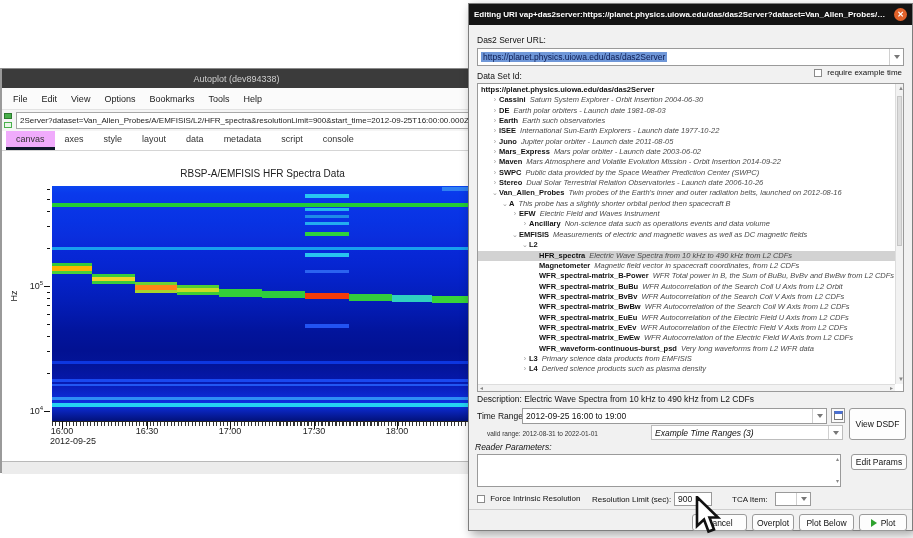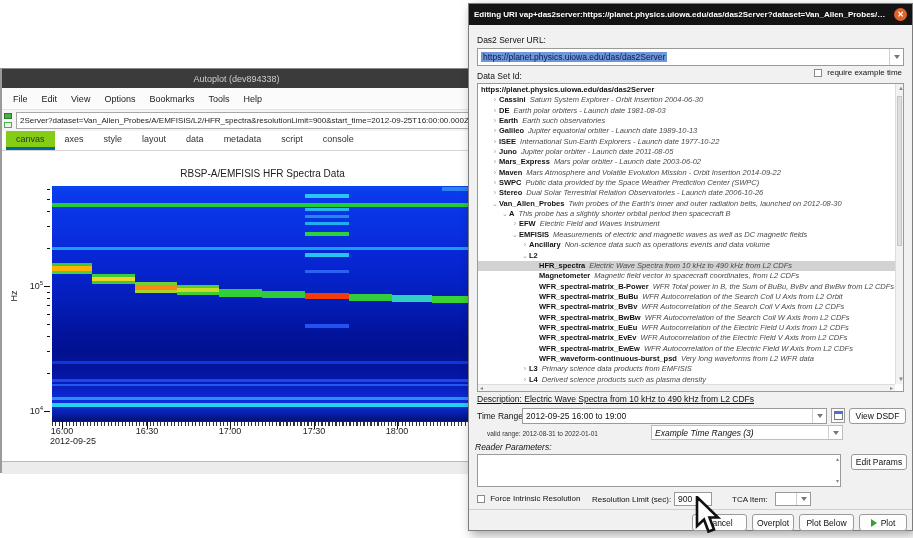--- a/index.html
+++ b/index.html
@@ -11,21 +11,21 @@
   .menubar { height:22px; background:#fbfbfb; border-bottom:1px solid #e3e3e3; display:flex; align-items:center; padding-left:4px; }
   .menu-item { font-size:9px; color:#222; padding:0 7px; cursor:default; }
   .addr { height:21px; display:flex; align-items:center; padding:0 0 0 2px; background:#f5f5f5; }
   .uri-icon { width:9px; height:15px; margin-right:3px; display:flex; flex-direction:column; justify-content:space-between; }
   .uri-icon i { display:block; width:8px; height:6px; }
   .uri-icon i.a { background:#49b04b; border:1px solid #2c7a2e; }
   .uri-icon i.b { background:#e8f5e8; border:1px solid #49b04b; }
   .addr-field { flex:1; height:17px; background:#fff; border:1px solid #a8a8a8; font-size:8px; color:#222; line-height:15px; padding-left:3px; white-space:nowrap; overflow:hidden; }
   .tabs { height:20px; background:#fff; border-bottom:1px solid #d5d5d5; display:flex; align-items:flex-end; padding-left:4px; }
   .tab { font-size:9px; color:#333; padding:3px 10px 3px 10px; border-bottom:3px solid transparent; }
-  .tab.active { border-bottom:3px solid #0369a1; background:#84cc16; }
+  .tab.active { border-bottom:3px solid #0f172a; background:#f0abfc; }
   .canvas { position:relative; height:310px; background:#fff; overflow:hidden; }
   .statusbar { height:13px; background:#ececec; border-top:1px solid #b9b9b9; }
 
   .plot-title { position:absolute; left:50px; top:17px; width:421px; text-align:center; font-size:10px; color:#222; }
   .plot-area { position:absolute; left:50px; top:35px; width:421px; height:235px; overflow:hidden;
     background:linear-gradient(to bottom,
       #0b45f0 0%, #0a3aec 3%, #0a36e8 8%, #0833e4 15%, #0a2edd 22%, #0828d8 27%,
       #0626d2 33%, #0522c8 40%, #041eba 48%, #0319ac 55%, #02149c 62%, #021192 70%,
       #031498 76%, #0517a8 82%, #0a20c0 86%, #0c2ad4 90%, #0e30e0 93%, #02117a 100%); }
   .feat { position:absolute; }
@@ -214,26 +214,20 @@
         </div>
         <div class="tree-row">
           <span style="flex: 0 0 auto; width: 13px;"></span>
           <span class="texp">›</span>
           <span class="tname">Earth</span>
           <span class="tdesc">Earth such observatories</span>
         </div>
         <div class="tree-row">
           <span style="flex: 0 0 auto; width: 13px;"></span>
           <span class="texp">›</span>
-          <span class="tname">Galileo</span>
-          <span class="tdesc">Jupiter equatorial orbiter - Launch date 1989-10-13</span>
-        </div>
-        <div class="tree-row">
-          <span style="flex: 0 0 auto; width: 13px;"></span>
-          <span class="texp">›</span>
           <span class="tname">ISEE</span>
           <span class="tdesc">International Sun-Earth Explorers - Launch date 1977-10-22</span>
         </div>
         <div class="tree-row">
           <span style="flex: 0 0 auto; width: 13px;"></span>
           <span class="texp">›</span>
           <span class="tname">Juno</span>
           <span class="tdesc">Jupiter polar orbiter - Launch date 2011-08-05</span>
         </div>
         <div class="tree-row">
@@ -257,45 +251,45 @@
         <div class="tree-row">
           <span style="flex: 0 0 auto; width: 13px;"></span>
           <span class="texp">›</span>
           <span class="tname">Stereo</span>
           <span class="tdesc">Dual Solar Terrestrial Relation Observatories - Launch date 2006-10-26</span>
         </div>
         <div class="tree-row">
           <span style="flex: 0 0 auto; width: 13px;"></span>
           <span class="texp">⌄</span>
           <span class="tname">Van_Allen_Probes</span>
-          <span class="tdesc">Twin probes of the Earth's inner and outer radiation belts, launched on 2012-08-30</span>
+          <span class="tdesc">Twin probes of the Earth's inner and outer radiation belts, launched on 2012-08-16</span>
         </div>
         <div class="tree-row">
           <span style="flex: 0 0 auto; width: 23px;"></span>
           <span class="texp">⌄</span>
           <span class="tname">A</span>
           <span class="tdesc">This probe has a slightly shorter orbital period then spacecraft B</span>
         </div>
         <div class="tree-row">
           <span style="flex: 0 0 auto; width: 33px;"></span>
           <span class="texp">›</span>
           <span class="tname">EFW</span>
           <span class="tdesc">Electric Field and Waves Instrument</span>
         </div>
         <div class="tree-row">
+          <span style="flex: 0 0 auto; width: 43px;"></span>
+          <span class="texp">›</span>
+          <span class="tname">Ancillary</span>
+          <span class="tdesc">Non-science data such as operations events and data volume</span>
+        </div>
+        <div class="tree-row">
           <span style="flex: 0 0 auto; width: 33px;"></span>
           <span class="texp">⌄</span>
           <span class="tname">EMFISIS</span>
           <span class="tdesc">Measurements of electric and magnetic waves as well as DC magnetic fields</span>
-        </div>
-        <div class="tree-row">
-          <span style="flex: 0 0 auto; width: 43px;"></span>
-          <span class="texp">›</span>
-          <span class="tname">Ancillary</span>
-          <span class="tdesc">Non-science data such as operations events and data volume</span>
         </div>
         <div class="tree-row">
           <span style="flex: 0 0 auto; width: 43px;"></span>
           <span class="texp">⌄</span>
           <span class="tname">L2</span>
         </div>
         <div class="tree-row selected">
           <span style="flex: 0 0 auto; width: 53px;"></span>
           <span class="texp"></span>
           <span class="tname">HFR_spectra</span>
@@ -372,31 +366,31 @@
       <span class="sarrow" style="top:1px; left:2px;">▲</span>
       <div class="thumb"></div>
       <span class="sarrow" style="bottom:1px; left:2px;">▼</span>
     </div>
     <div class="hscroll">
       <span class="sarrow" style="left:2px; top:0;">◂</span>
       <span class="sarrow" style="right:2px; top:0;">▸</span>
     </div>
   </div>
 
-  <div class="lbl" style="left:8px; top:390px;text-decoration:underline;">Description: Electric Wave Spectra from 10 kHz to 490 kHz from L2 CDFs</div>
+  <div class="lbl" style="left:8px; top:390px;">Description: Electric Wave Spectra from 10 kHz to 490 kHz from L2 CDFs</div>
 
   <div class="lbl" style="left:8px; top:407px;">Time Range:</div>
   <div class="field" style="left:53px; width:305px; top:404px; height:16px;">
     <span>2012-09-25 16:00 to 19:00</span>
     <span class="carrow"></span>
   </div>
   <div class="cal-btn" style="left:362px; top:404px;">
       <span class="cal-ico"></span>
     </div>
-  <div class="btn" style="left:380px; top:404px; width:57px; height:16px;">View DSDF</div>
+  <div class="btn" style="left:380px; top:404px; width:57px; height:32px;">View DSDF</div>
 
   <div class="lbl small" style="left:18px; top:426px;">valid range: 2012-08-31 to 2022-01-01</div>
   <div class="field" style="left:182px; width:192px; top:421px; height:15px; border-color:#bdbdbd; font-style:italic;">
     <span>Example Time Ranges (3)</span>
     <span class="carrow"></span>
   </div>
 
   <div class="lbl" style="left:6px; top:438px;font-style:italic;">Reader Parameters:</div>
   <div class="field" style="left:8px; width:364px; top:450px; height:33px; align-items:flex-start;">
     <span class="sarrow" style="right:1px; top:1px; position:absolute;">▴</span>

